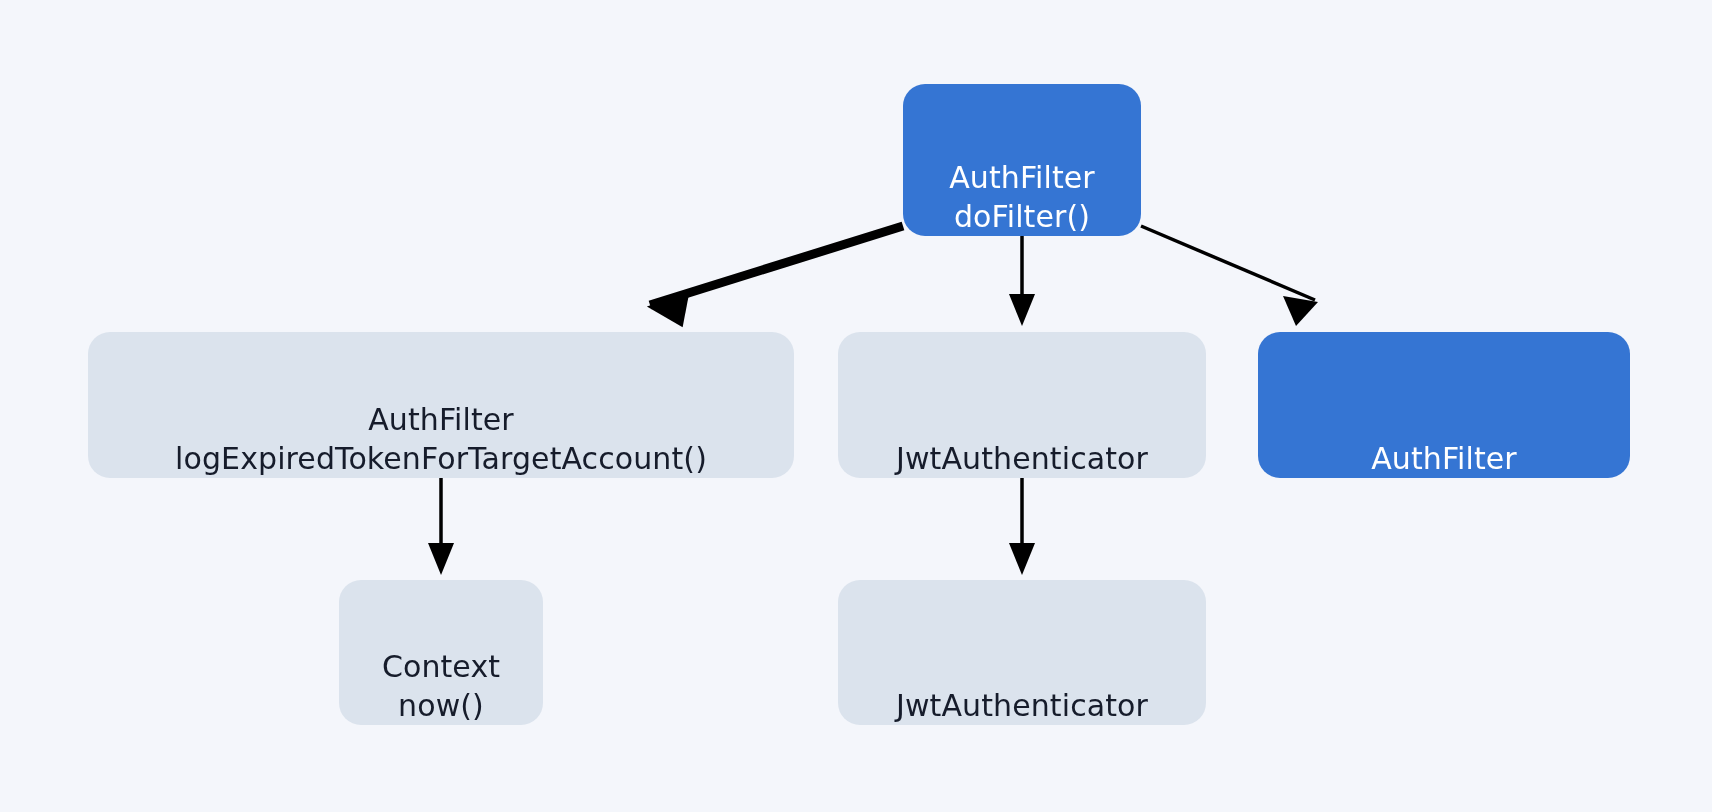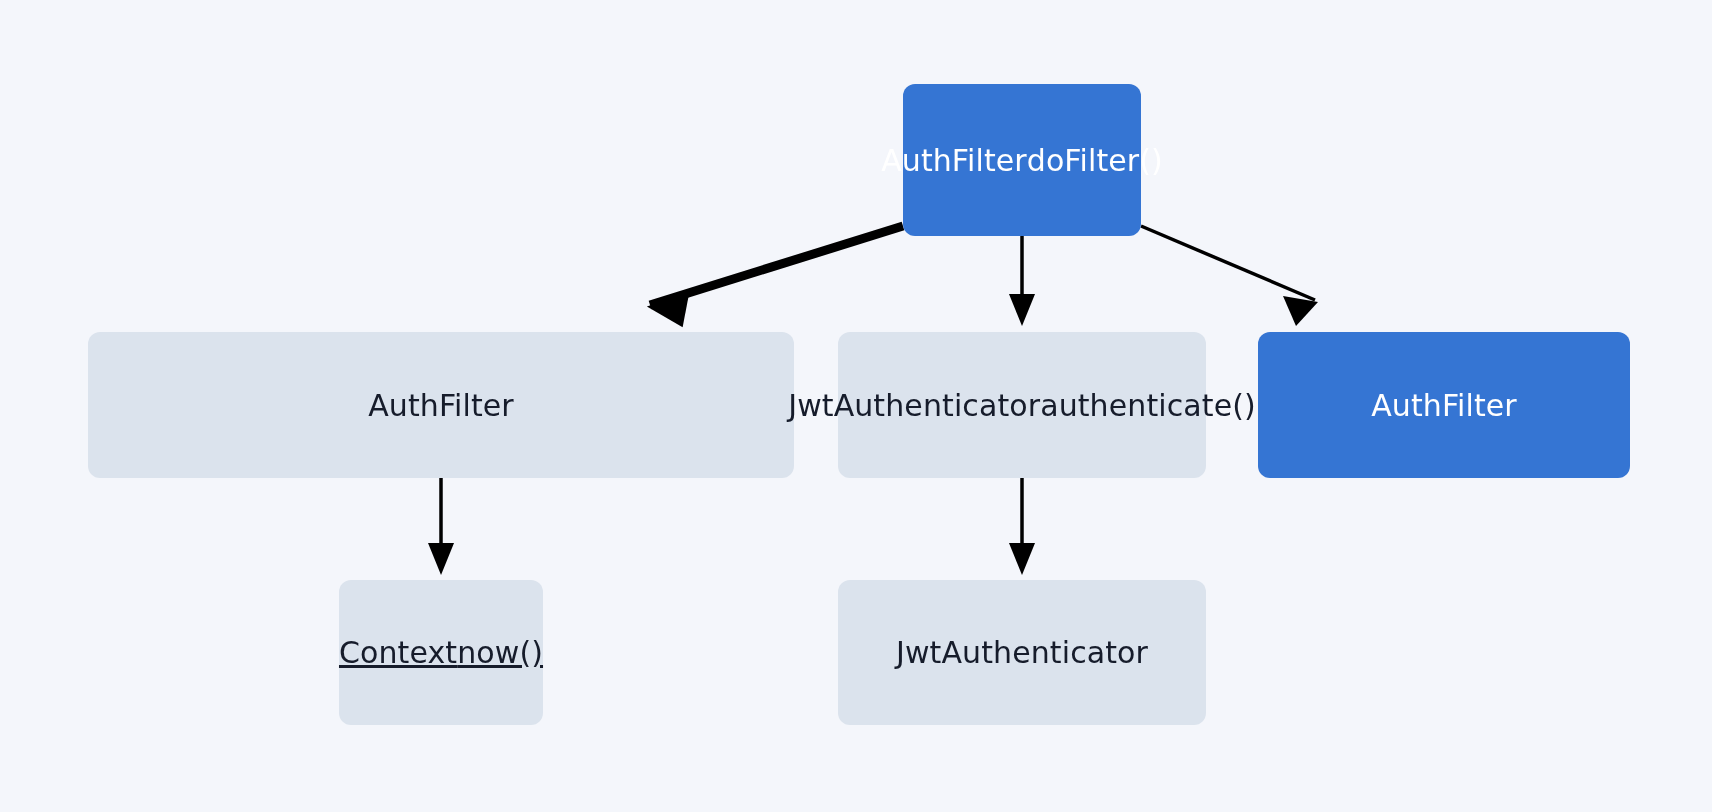--- a/index.html
+++ b/index.html
@@ -23,23 +23,24 @@
     position: absolute;
     left: 0;
     top: 0;
     width: 1712px;
     height: 812px;
   }
   .node {
     position: absolute;
     box-sizing: border-box;
     display: flex;
+    flex-direction: column;
     align-items: center;
-    justify-content: center;
-    border-radius: 12px;
+    justify-content: flex-end;
+    border-radius: 22px;
     text-align: center;
     line-height: 1.30;
     font-size: 30px;
     font-weight: 400;
     letter-spacing: 0.1px;
     z-index: 2;
   }
   .node.plain {
     background: #dbe3ed;
     color: #161c2b;
@@ -86,32 +87,32 @@
     </g>
   </svg>
 
   <div class="node highlight" style="left:903px; top:84px; width:238px; height:152px;">
     <span class="line1">AuthFilter</span>
     <span class="line2">doFilter()</span>
   </div>
 
   <div class="node plain" style="left:88px; top:332px; width:706px; height:146px;">
     <span class="line1">AuthFilter</span>
+    <span class="line2">logExpiredTokenForTargetAccount()</span>
   </div>
 
   <div class="node plain" style="left:838px; top:332px; width:368px; height:146px;">
     <span class="line1">JwtAuthenticator</span>
-    <span class="line2">authenticate()</span>
   </div>
 
   <div class="node highlight" style="left:1258px; top:332px; width:372px; height:146px;">
     <span class="line1">AuthFilter</span>
   </div>
 
-  <div class="node plain" style="left:339px; top:580px; width:204px; height:145px;text-decoration:underline;">
+  <div class="node plain" style="left:339px; top:580px; width:204px; height:145px;">
     <span class="line1">Context</span>
     <span class="line2">now()</span>
   </div>
 
   <div class="node plain" style="left:838px; top:580px; width:368px; height:145px;">
     <span class="line1">JwtAuthenticator</span>
   </div>
 
 </div>
 

